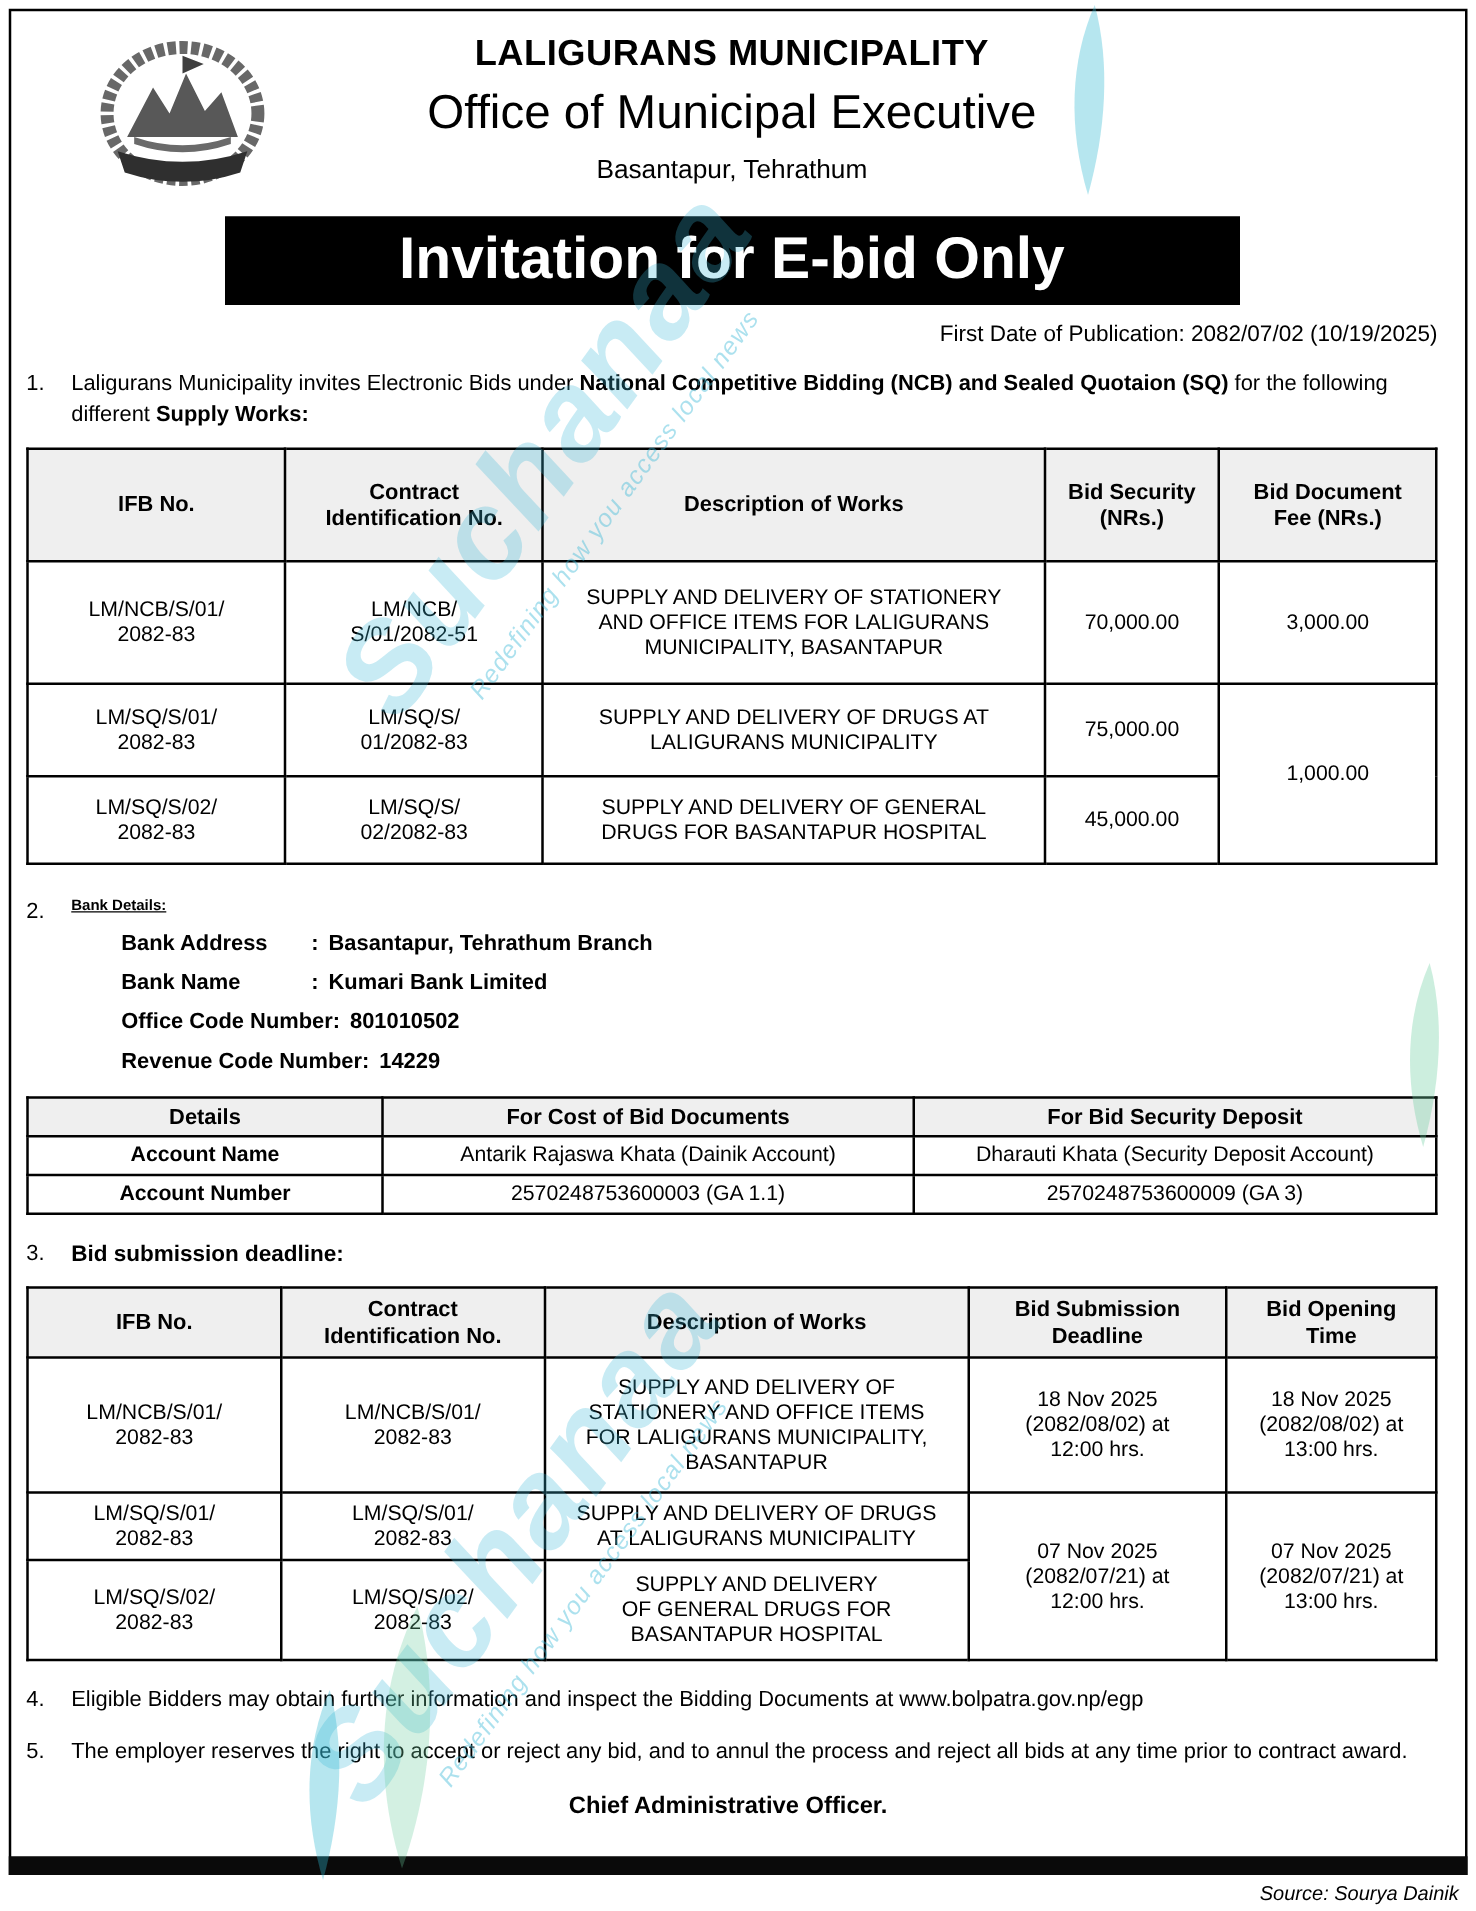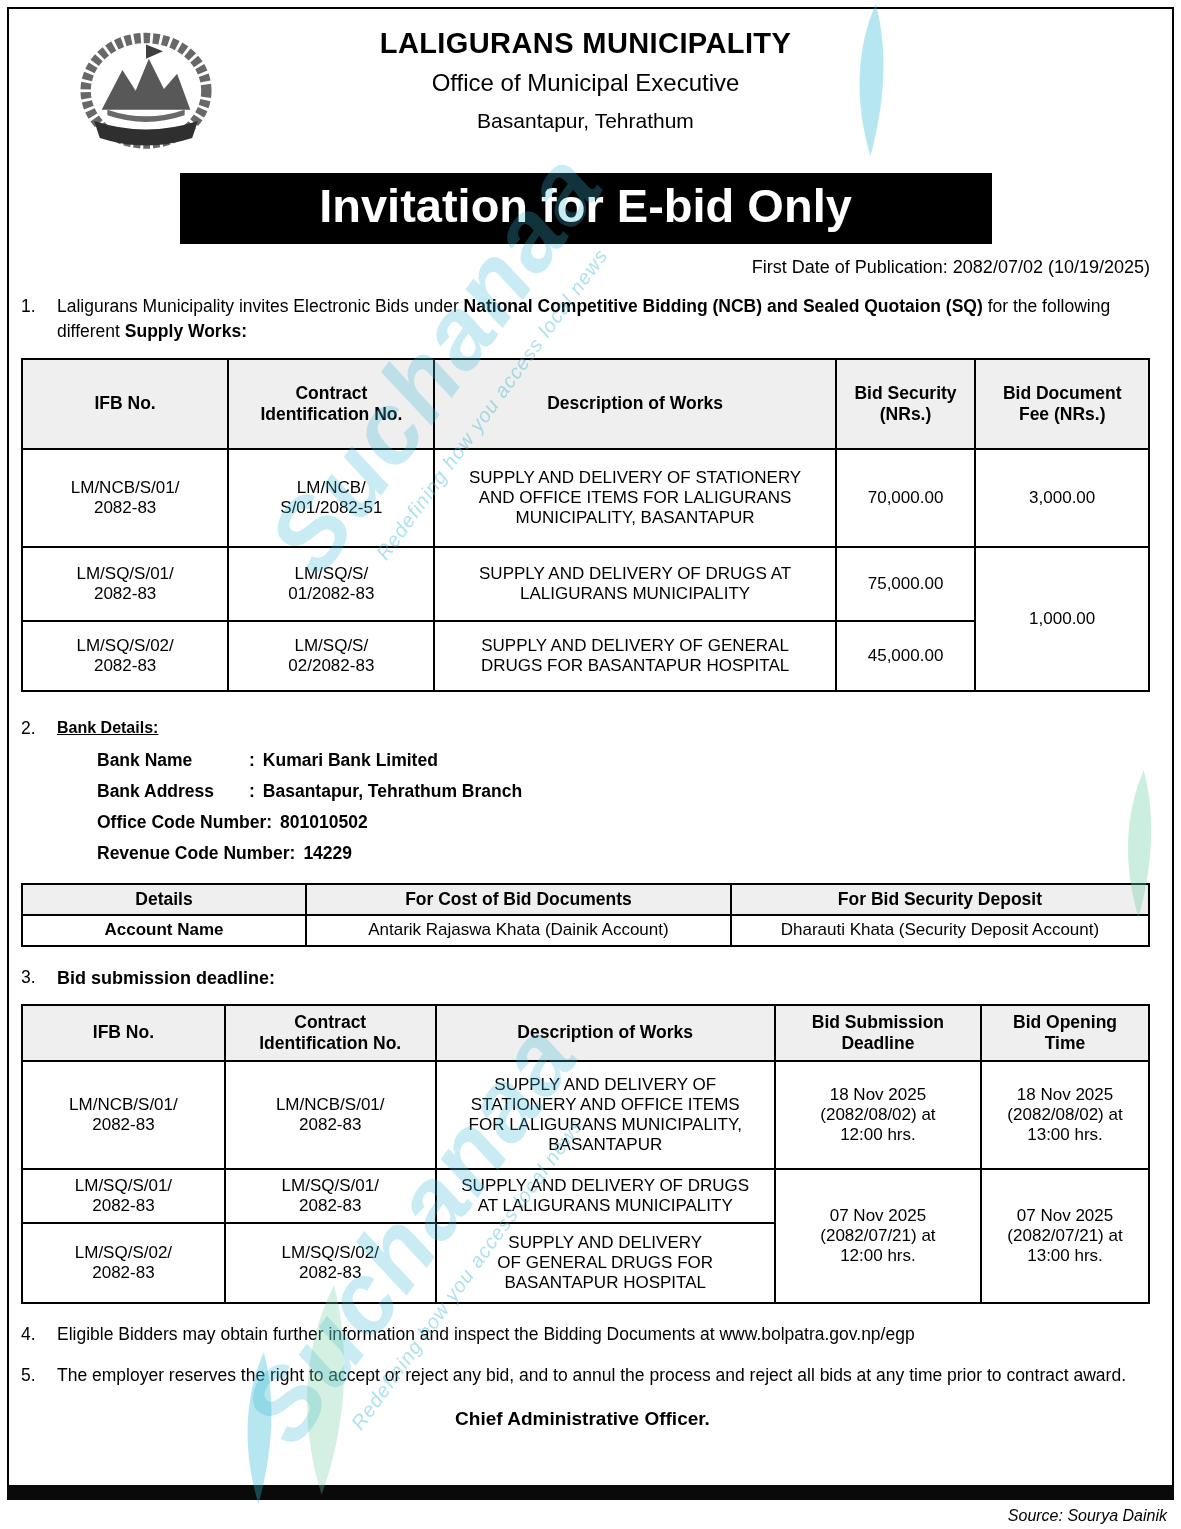--- a/index.html
+++ b/index.html
@@ -9,21 +9,21 @@
     font-family:"Liberation Sans", sans-serif; color:#000; overflow:hidden;
   }
   .doc {
     position:absolute; left:7px; top:7px; right:7px; bottom:29px;
     border:2px solid #000; padding:10px 22px 0 12px; overflow:hidden; z-index:1;
   }
   
   .header-block { position:relative; text-align:center; padding-top:8px; min-height:142px; }
   .logo { position:absolute; left:44px; top:2px; width:162px; height:132px; }
   .title { font-size:29px; font-weight:bold; letter-spacing:0.4px; }
-  .subtitle { font-size:24px; font-weight:400; margin-top:9px; }
+  .subtitle { font-size:38px; font-weight:400; margin-top:9px; }
   .location { font-size:21px; margin-top:12px;text-align:center; }
   .banner {
     width:812px; margin:12px auto 0; background:#000; color:#fff;
     font-size:47px; font-weight:bold; text-align:center; padding:5px 0 11px;
   }
   .publication { text-align:right; font-size:18px; margin-top:13px; }
   
   .item { display:flex; font-size:17.5px; line-height:1.45; margin-top:16px; }
   .item-number { width:36px; flex:none; }
   .item-text { flex:1; padding-right:10px; }
@@ -40,21 +40,21 @@
   .t1 .r1 td { height:74px; }
   .t1 .r2 td { height:70px; }
   .t2 th { height:30px; }
   .t2 td { height:31px; }
   .t2 td.detail { font-weight:bold; }
   .t3 th { height:56px; }
   .t3 .r0 td { height:108px; }
   .t3 .r1 td { height:54px; }
   .t3 .r2 td { height:80px; }
   
-  .bank-heading { font-weight:bold; font-size:16px; text-decoration:underline; }
+  .bank-heading { font-weight:bold; font-size:12px; text-decoration:underline; }
   .bank-rows { margin-left:40px; margin-top:6px; }
   .bank-row { font-weight:bold; font-size:17.5px; line-height:1.78; }
   .bank-label { display:inline-block; min-width:152px; }
   .bank-colon { margin-right:8px; }
   .section-heading { font-weight:bold; font-size:18px; }
   .signature { text-align:center; font-weight:bold; font-size:19px; margin-top:20px; padding-right:6px; }
   
   .bottom-bar { position:absolute; left:7px; right:7px; bottom:29px; height:15px; background:#0a0a0a; z-index:2; }
   .source-line { position:absolute; right:14px; bottom:4px; font-size:16px; font-style:italic; z-index:2; }
   
@@ -153,22 +153,22 @@
           <td>45,000.00</td>
         </tr>
       </tbody>
     </table>
 
     <div class="item" style="margin-top:24px;">
       <span class="item-number">2.</span>
       <div class="item-text">
         <div class="bank-heading">Bank Details:</div>
         <div class="bank-rows">
+          <div class="bank-row"><span class="bank-label">Bank Address</span><span class="bank-colon">:</span><span>Basantapur, Tehrathum Branch</span></div>
           <div class="bank-row"><span class="bank-label">Bank Name</span><span class="bank-colon">:</span><span>Kumari Bank Limited</span></div>
-          <div class="bank-row"><span class="bank-label">Bank Address</span><span class="bank-colon">:</span><span>Basantapur, Tehrathum Branch</span></div>
           <div class="bank-row"><span class="bank-label">Office Code Number</span><span class="bank-colon">:</span><span>801010502</span></div>
           <div class="bank-row"><span class="bank-label">Revenue Code Number</span><span class="bank-colon">:</span><span>14229</span></div>
         </div>
       </div>
     </div>
 
     <table class="t2">
       <colgroup>
           <col style="width:25.2%">
           <col style="width:37.7%">
@@ -179,20 +179,25 @@
           <th>Details</th>
           <th>For Cost of Bid Documents</th>
           <th>For Bid Security Deposit</th>
         </tr>
       </thead>
       <tbody>
         <tr>
           <td class="detail">Account Name</td>
           <td>Antarik Rajaswa Khata (Dainik Account)</td>
           <td>Dharauti Khata (Security Deposit Account)</td>
+        </tr>
+        <tr>
+          <td class="detail">Account Number</td>
+          <td>2570248753600003 (GA 1.1)</td>
+          <td>2570248753600009 (GA 3)</td>
         </tr>
       </tbody>
     </table>
 
     <div class="item" style="margin-top:18px;">
       <span class="item-number">3.</span>
       <div class="item-text section-heading">Bid submission deadline:</div>
     </div>
 
     <table class="t3">

